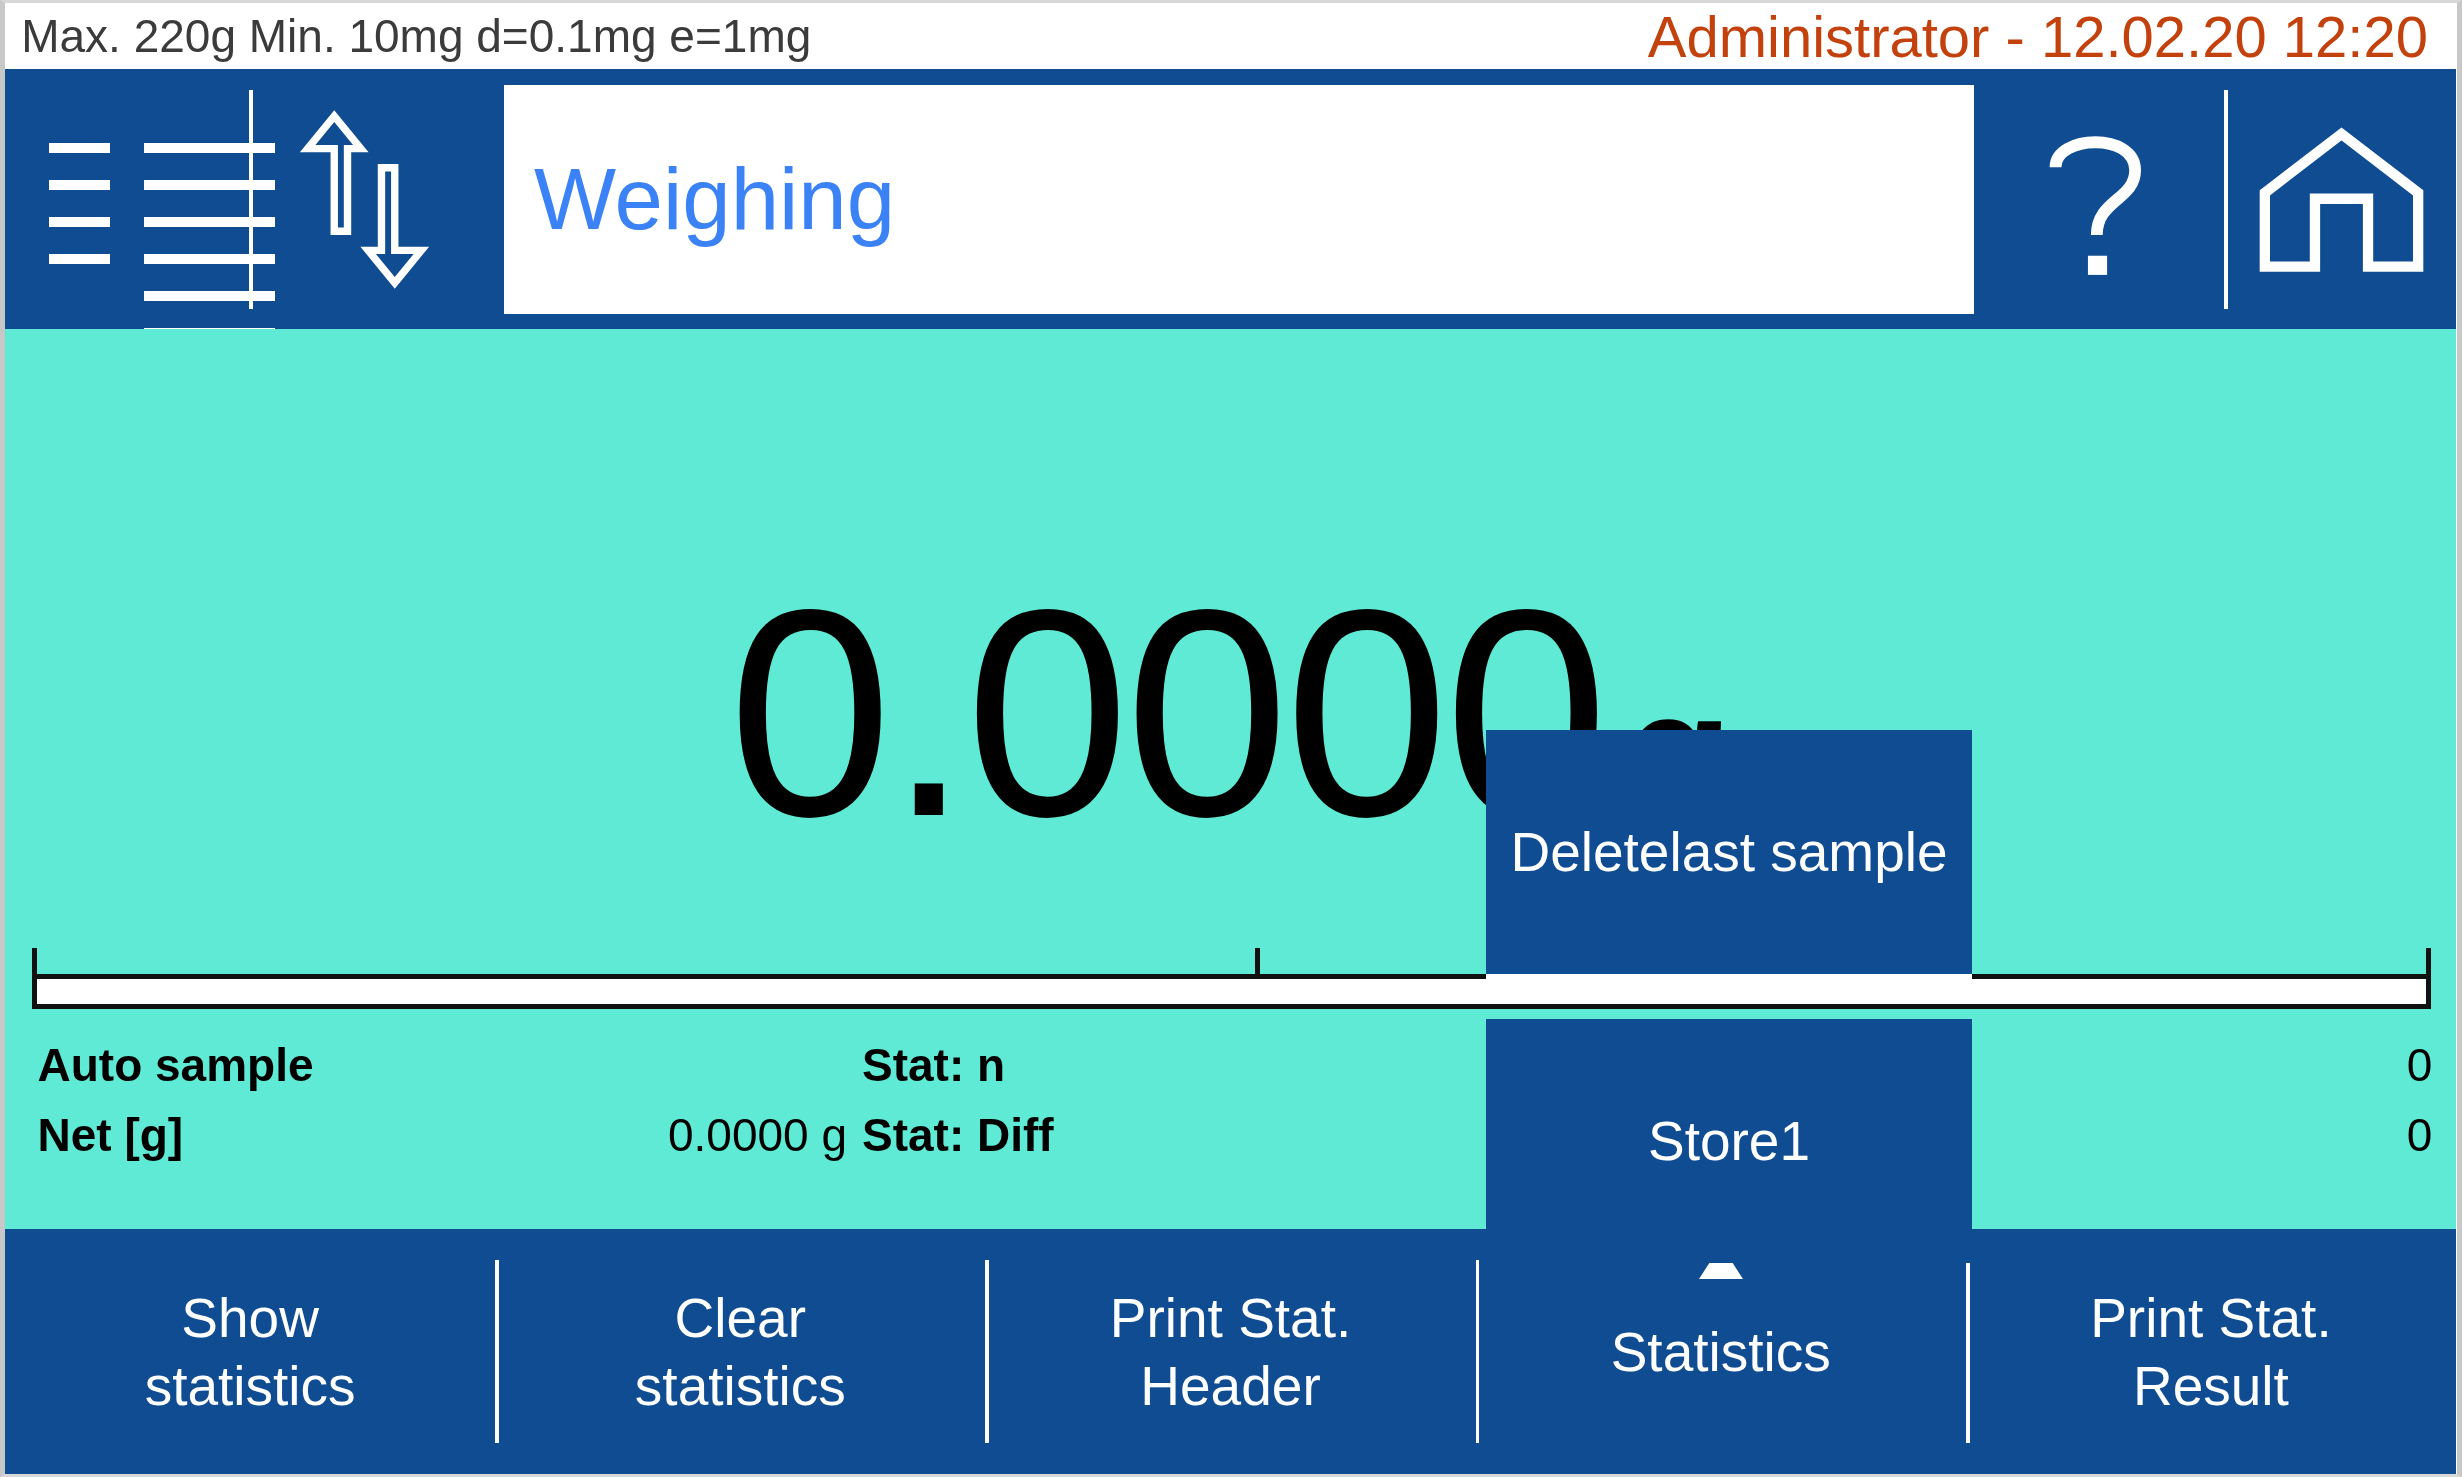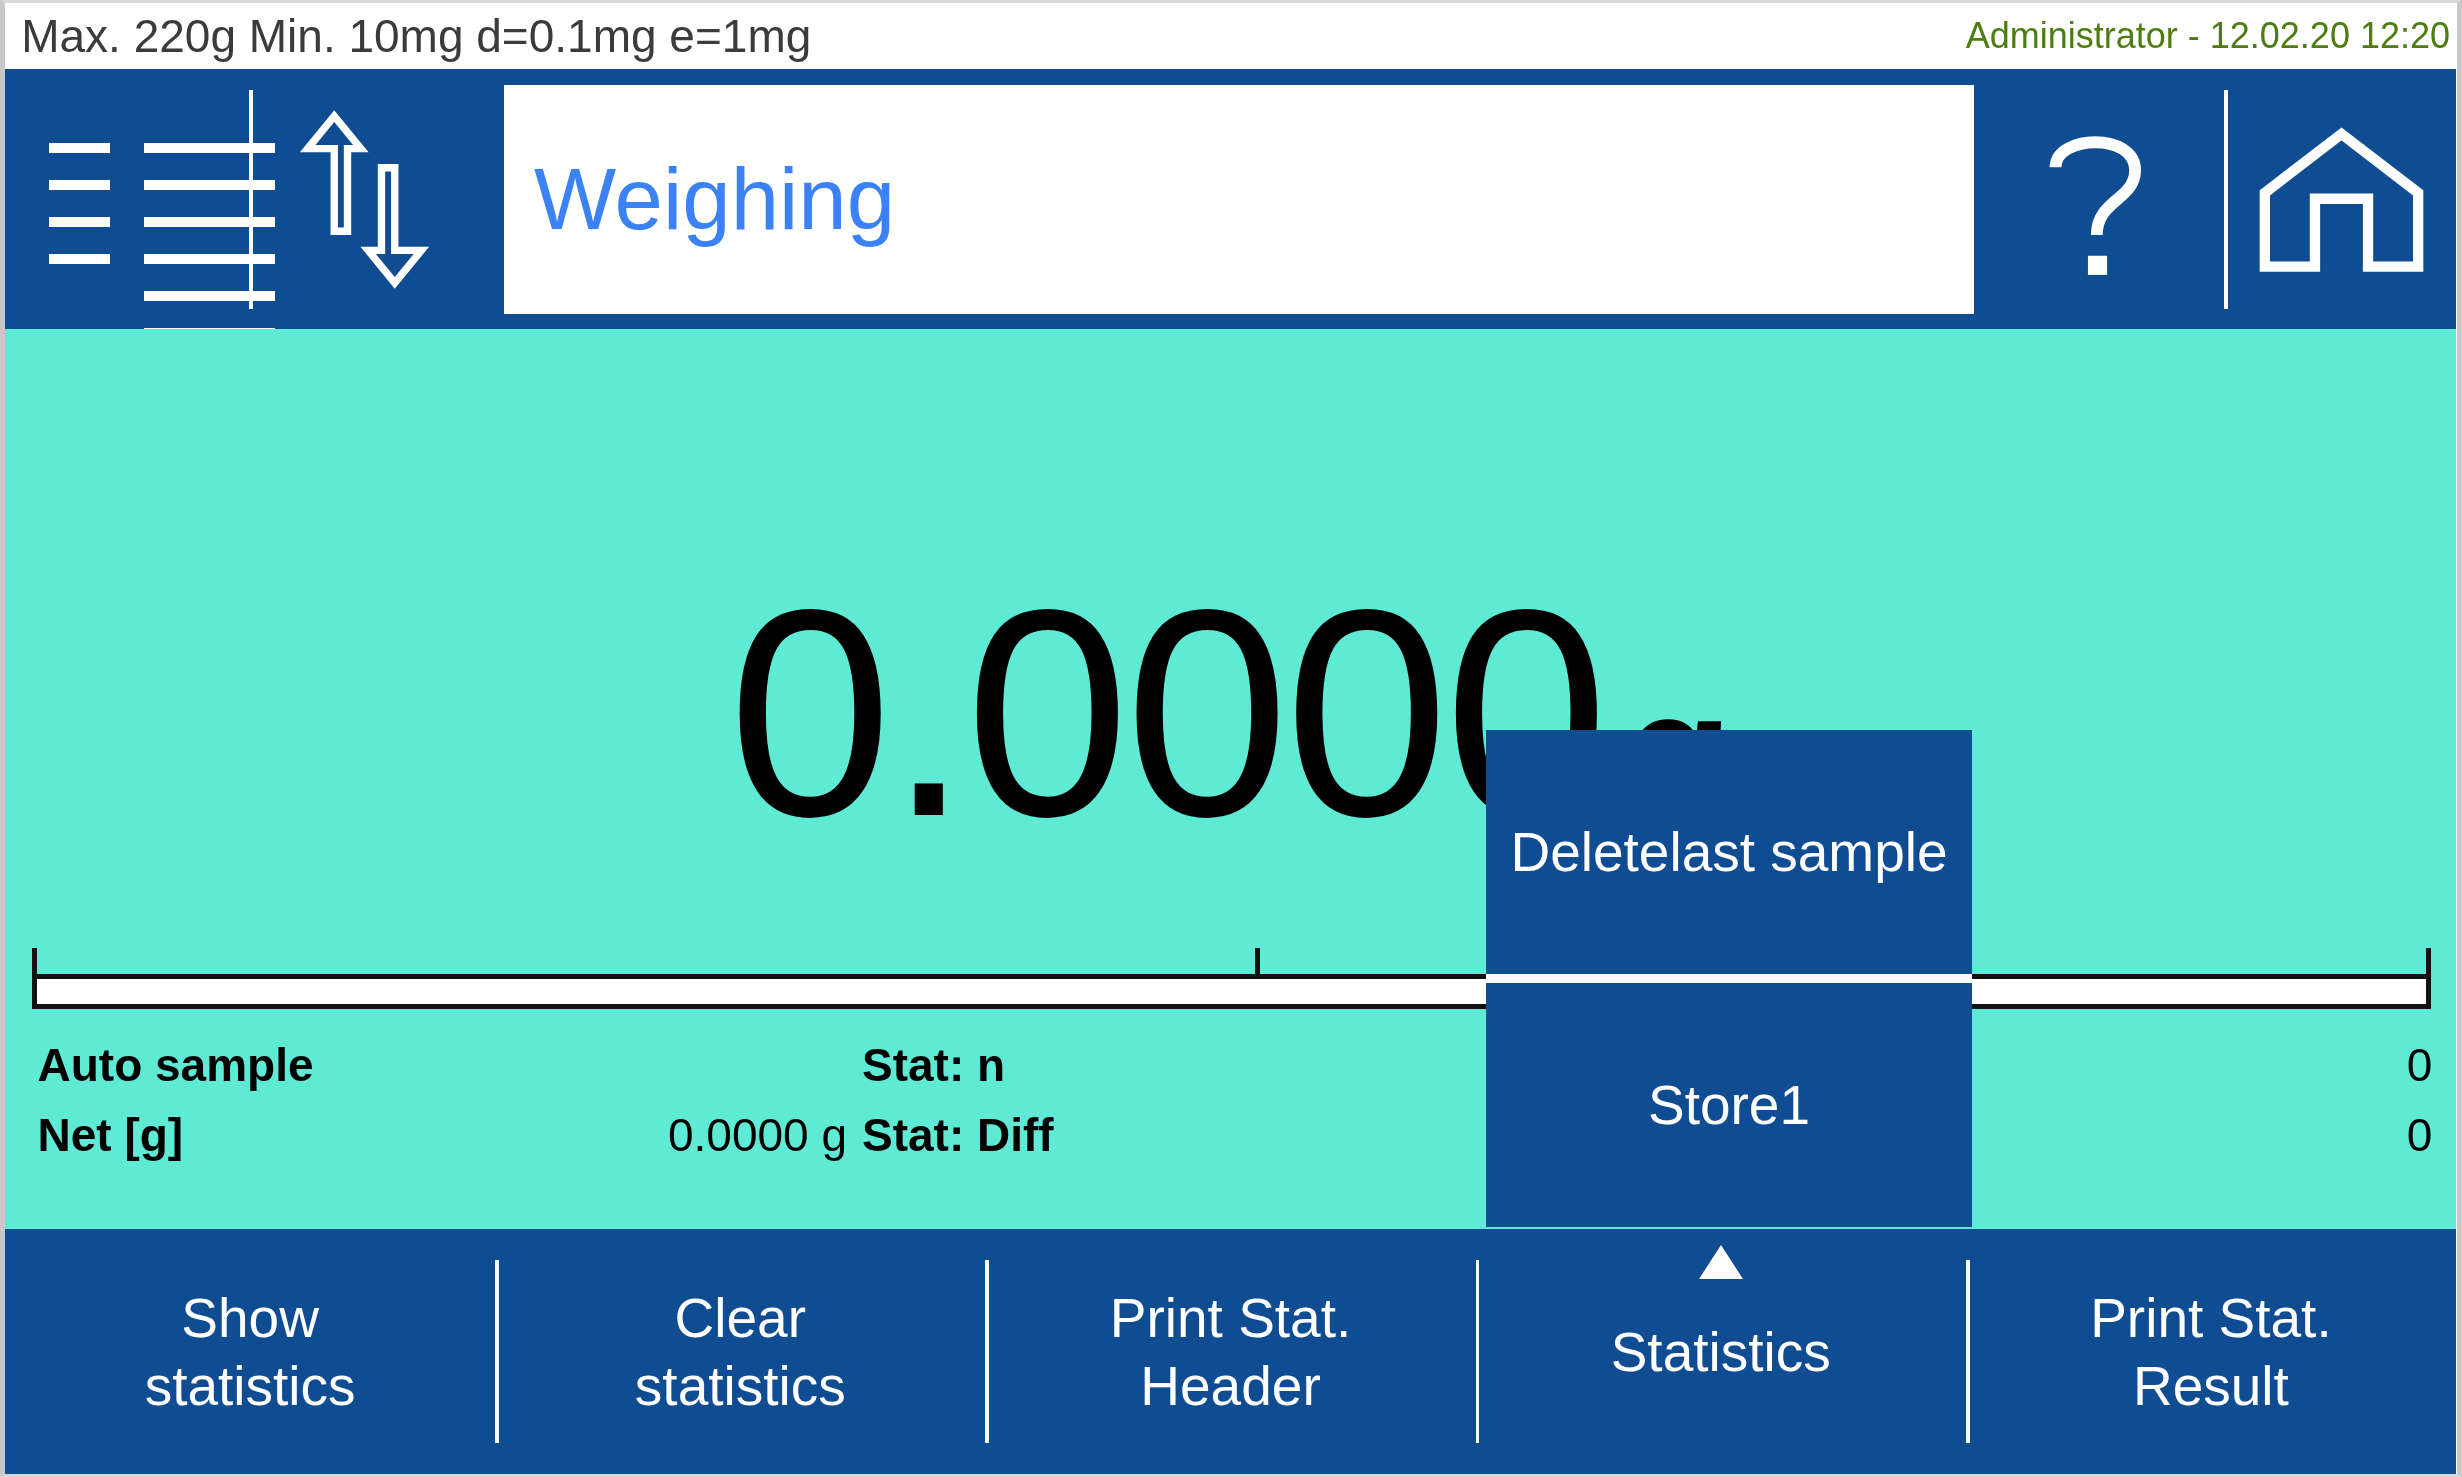--- a/index.html
+++ b/index.html
@@ -26,22 +26,22 @@
     width:2451px; height:66px;
     background:#ffffff;
     display:flex; align-items:center; justify-content:space-between;
   }
   .statusbar .left {
     font-size:46px; color:#3b3b3b;
     padding-left:16.2px; white-space:nowrap;
     letter-spacing:0px;
   }
   .statusbar .right {
-    font-size:36px; color:#4d7c0f;
-    padding-right:6px; white-space:nowrap;
+    font-size:58px; color:#c2410c;
+    padding-right:28px; white-space:nowrap;
   }
 
   
   .toolbar {
     position:absolute; left:0; top:66px;
     width:2451px; height:260px;
     background:#0F4C92;
   }
   .tb-icon {
     position:absolute; top:0; height:260px;
@@ -164,21 +164,21 @@
     width:100%;
     background:#0F4C92;
     color:#ffffff;
     display:flex; flex-direction:row;
     align-items:center; justify-content:center;
     font-size:55px; line-height:68px;
     text-align:center;
   }
   .popup-item.first { height:244px; }
   .popup-gap { height:8.9px; background:#ffffff; }
-  .popup-item.second { height:244px; }
+  .popup-item.second { height:244px;margin-top:36px; }
 </style>
 </head>
 <body>
 
 <div id="screen">
 
   <div class="statusbar">
     <div class="left">Max. 220g  Min. 10mg  d=0.1mg  e=1mg</div>
     <div class="right">Administrator - 12.02.20 12:20</div>
   </div>

